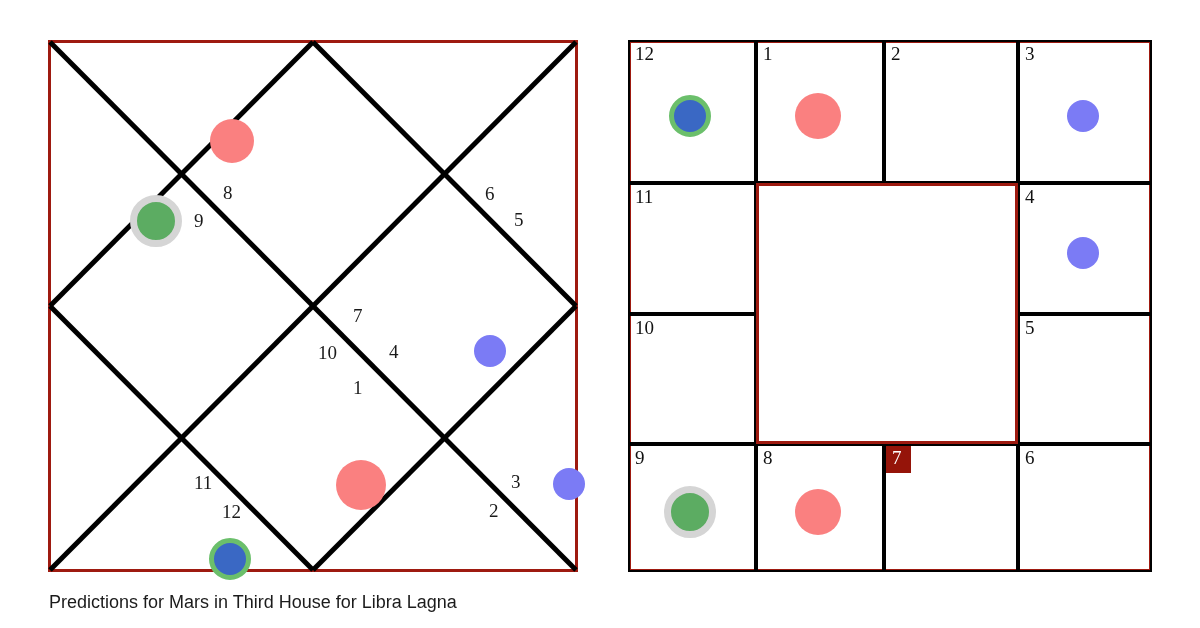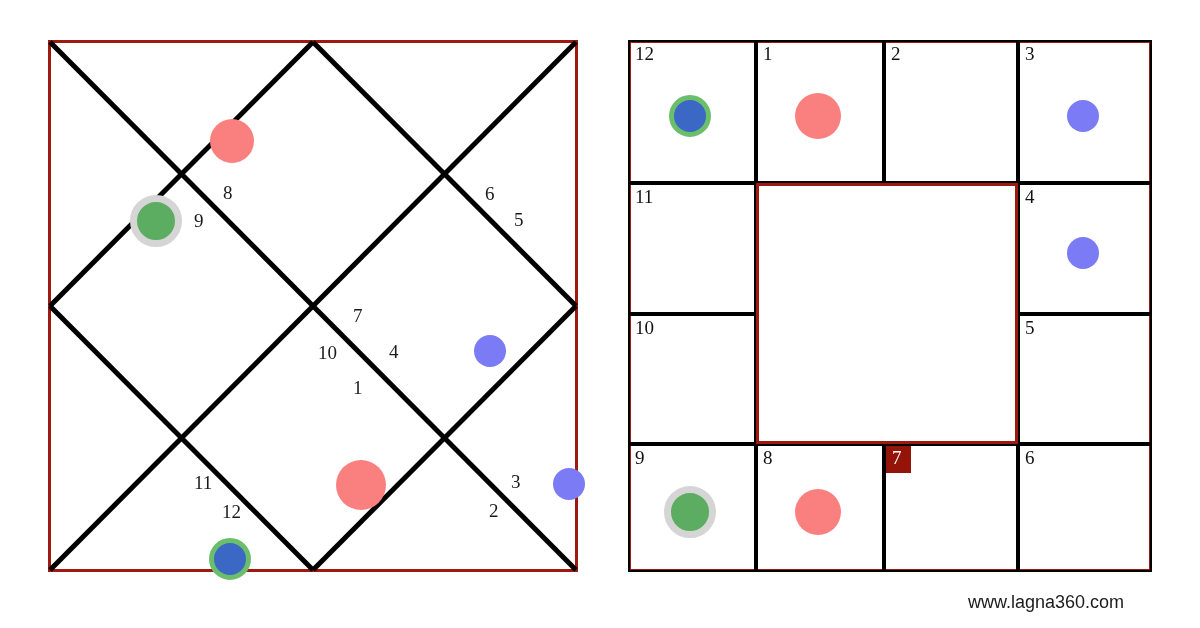--- a/index.html
+++ b/index.html
@@ -148,15 +148,15 @@
         <div class="cell highlight" style="left: 256px; top: 404px; width: 134px; height: 128px;">
           <div class="cnum">7</div>
         </div>
         <div class="cell" style="left: 390px; top: 404px; width: 134px; height: 128px;">
           <div class="cnum">6</div>
         </div>
       </div>
     <div class="inner" id="south-inner" style="left: 128px; top: 143px; width: 262px; height: 261px;"></div>
   </div>
 
-  <div class="caption" id="caption-right">www.lagna360.com</div>
+  <div class="caption" id="caption-left">Predictions for Mars in Third House for Libra Lagna</div>
 
 </div>
 
 </body></html>

